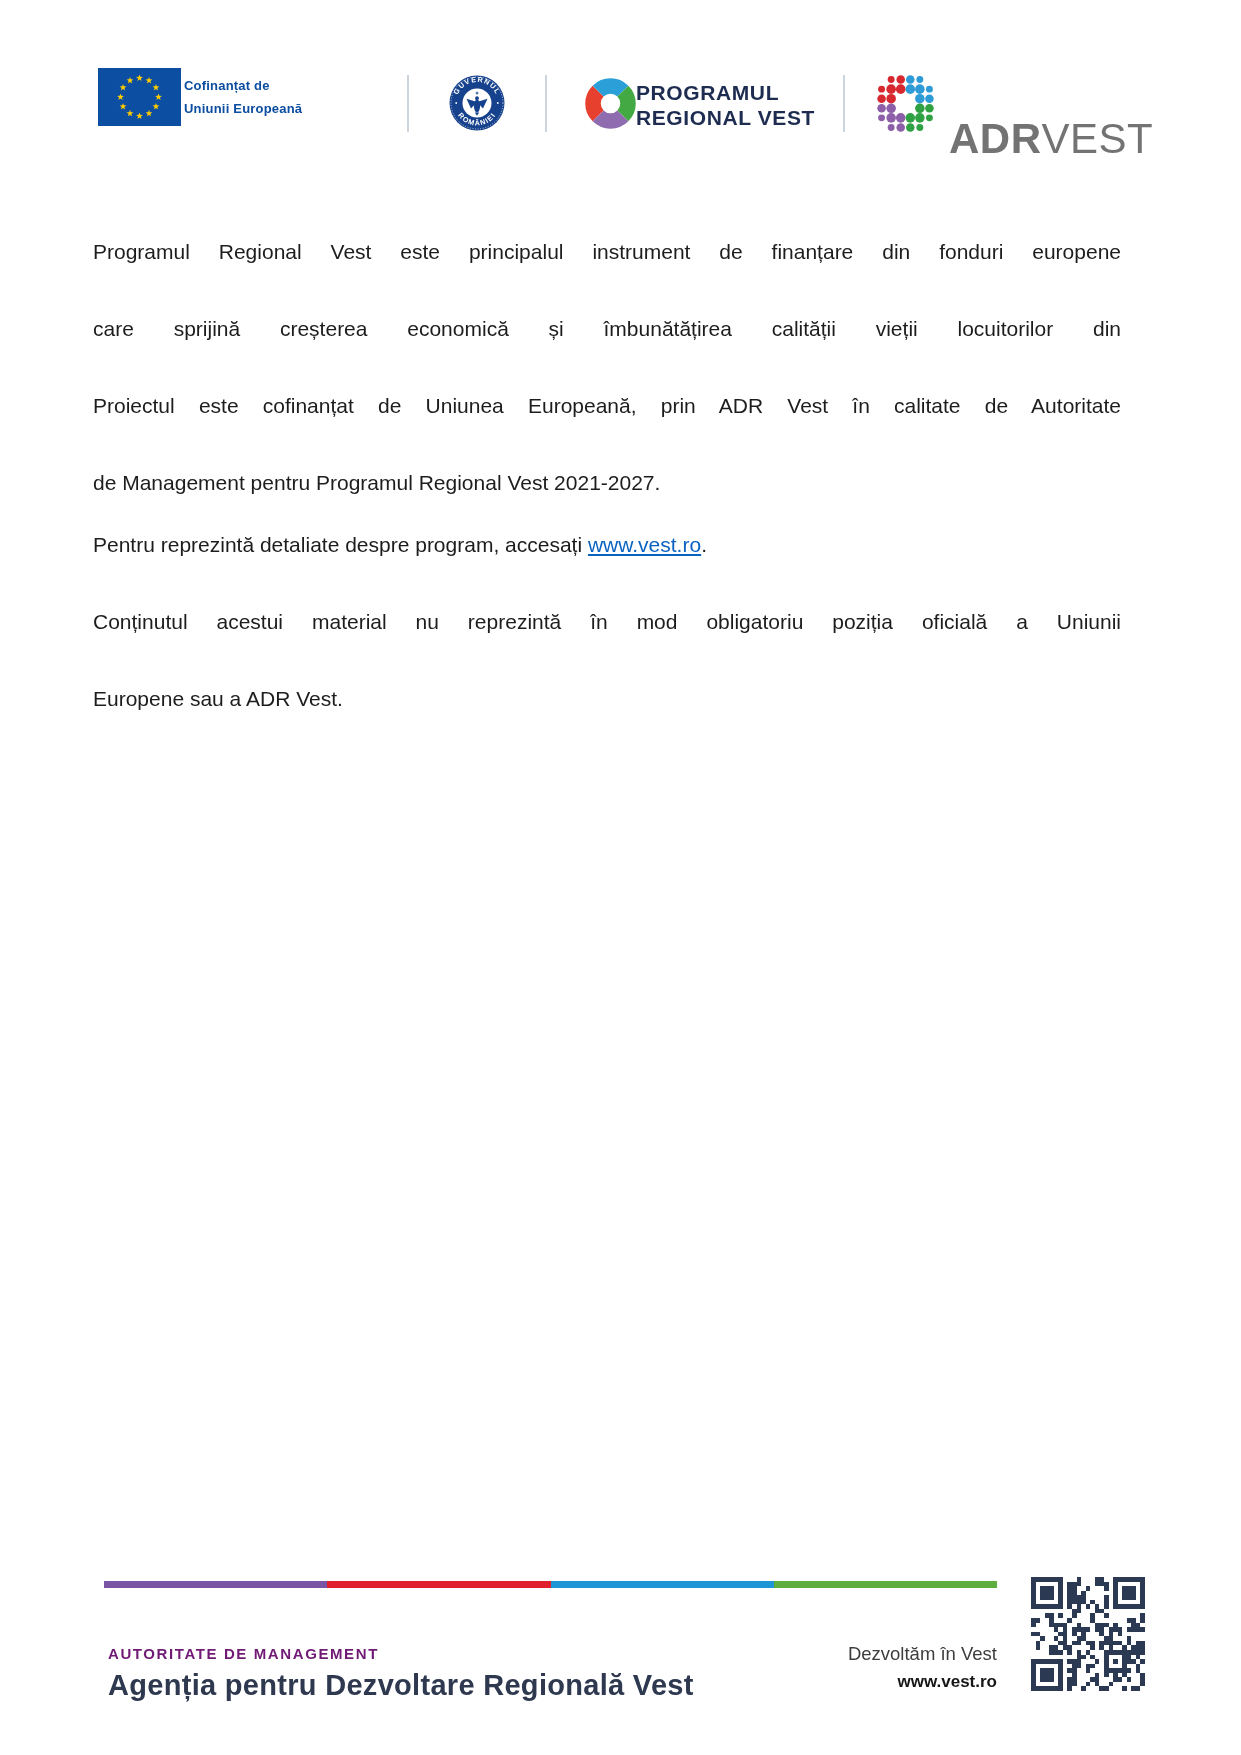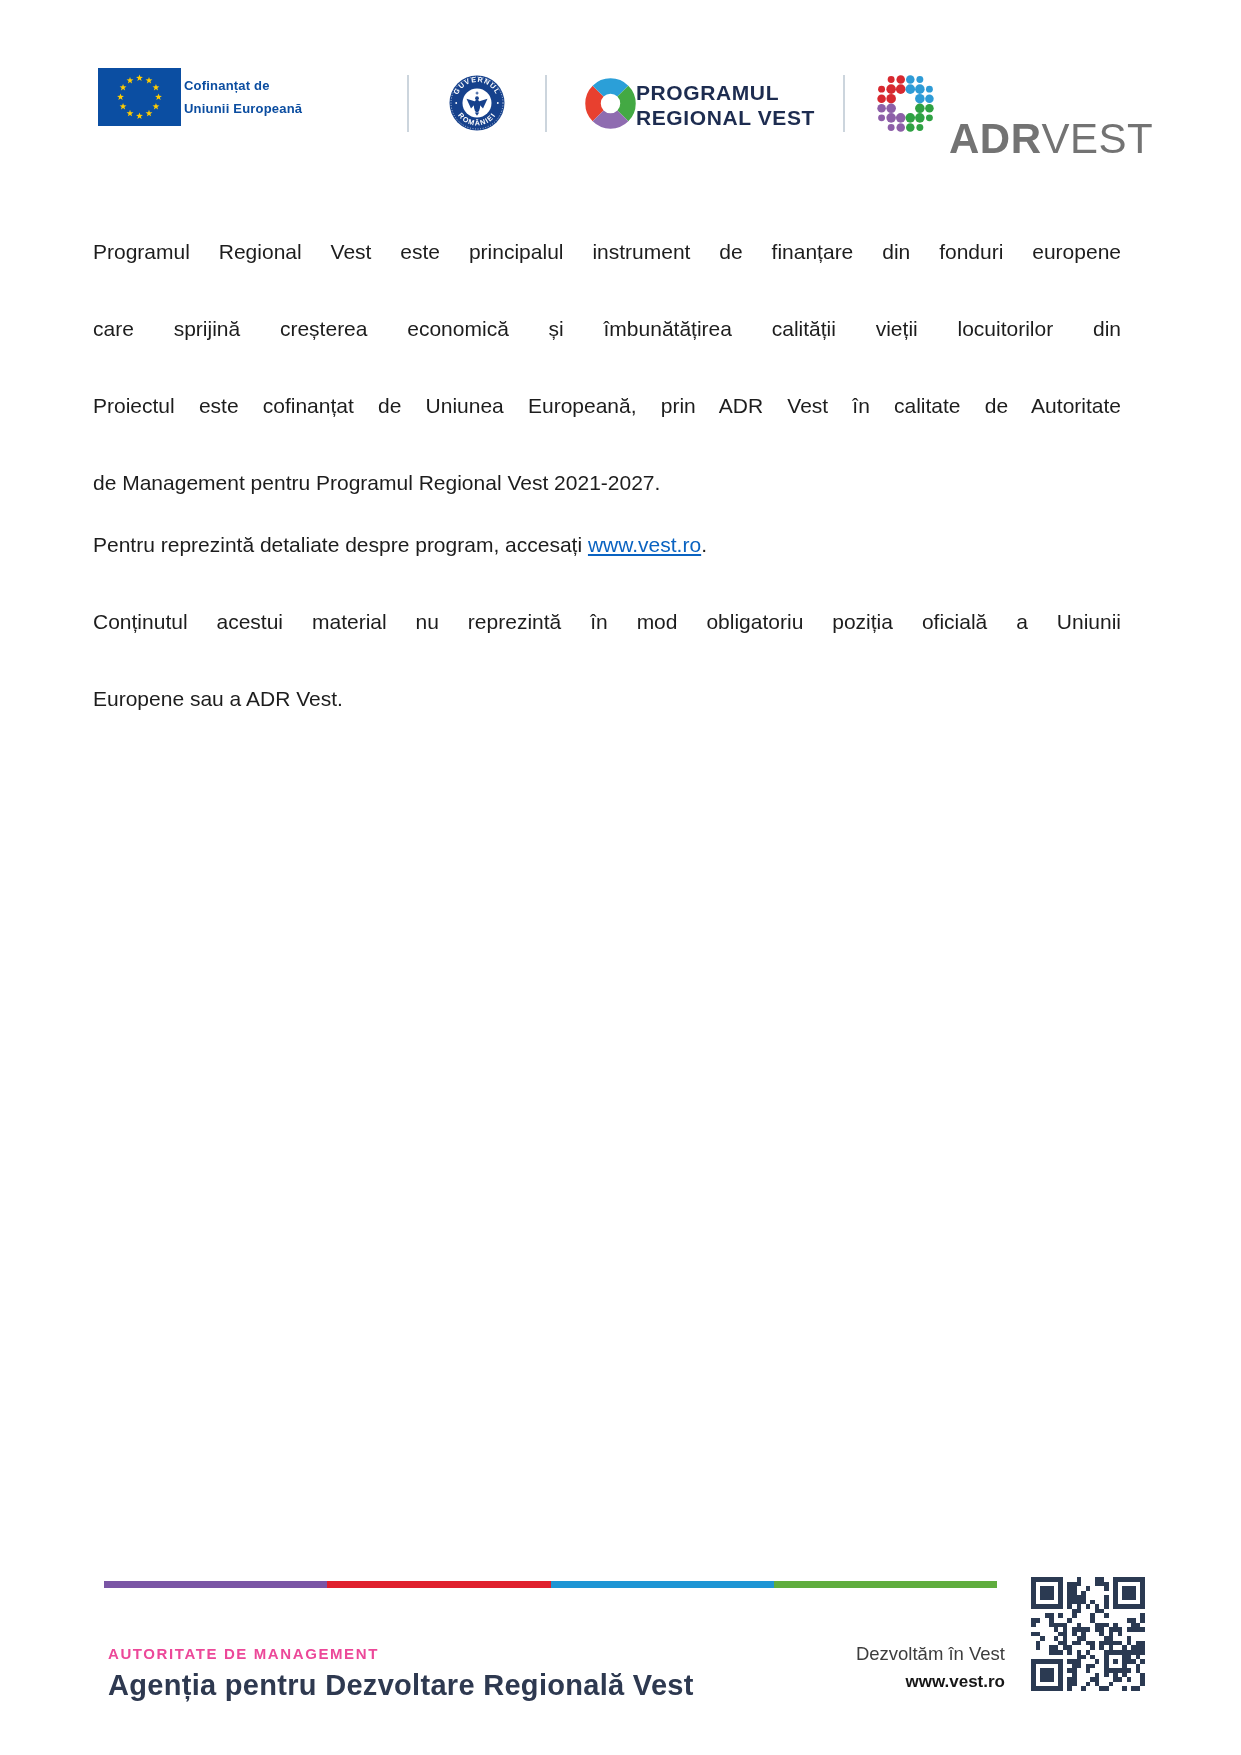--- a/index.html
+++ b/index.html
@@ -52,27 +52,27 @@
   a.link{color:#0a63c1;text-decoration:underline;cursor:pointer;}
   
   .color-bar{
     position:absolute;left:104px;top:1581px;width:893px;height:7px;
     display:flex;
   }
   .color-bar span{flex:1 1 25%;height:100%;display:block;}
   .footer-left{position:absolute;left:108px;top:1645px;}
   .authority{
     font-size:15px;font-weight:600;letter-spacing:1.6px;
-    color:#ec4899;
+    color:#701a75;
   }
   .agency{
     margin-top:7px;
     font-size:29px;font-weight:bold;color:#2e3950;letter-spacing:.3px;
   }
-  .footer-right{position:absolute;right:236px;top:1643px;text-align:right;}
+  .footer-right{position:absolute;right:244px;top:1643px;text-align:right;}
   .tagline{font-size:18.5px;color:#3d3d3d;}
   .website{margin-top:7px;font-size:17px;font-weight:bold;color:#161616;}
   .qr{position:absolute;left:1031px;top:1577px;}
 </style>
 </head>
 <body>
 
 <div class="page">
 
   <header>

